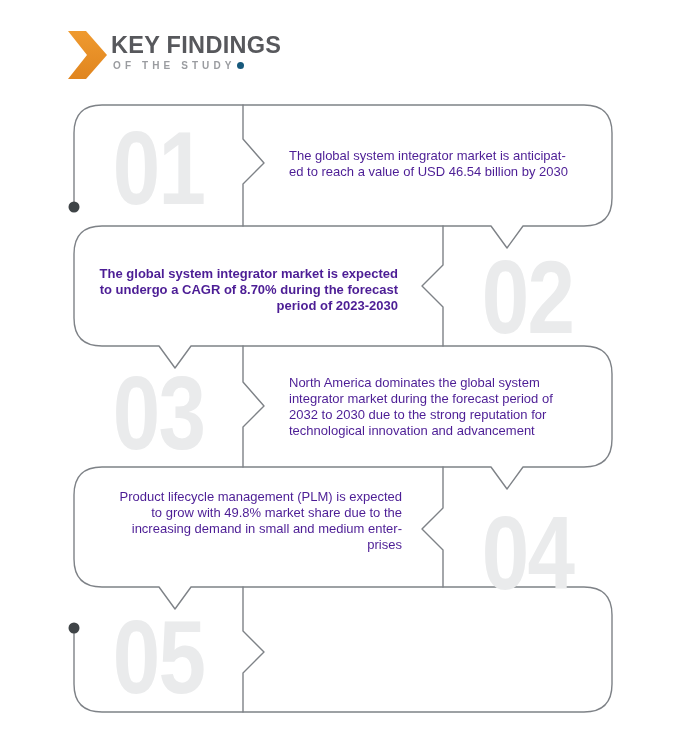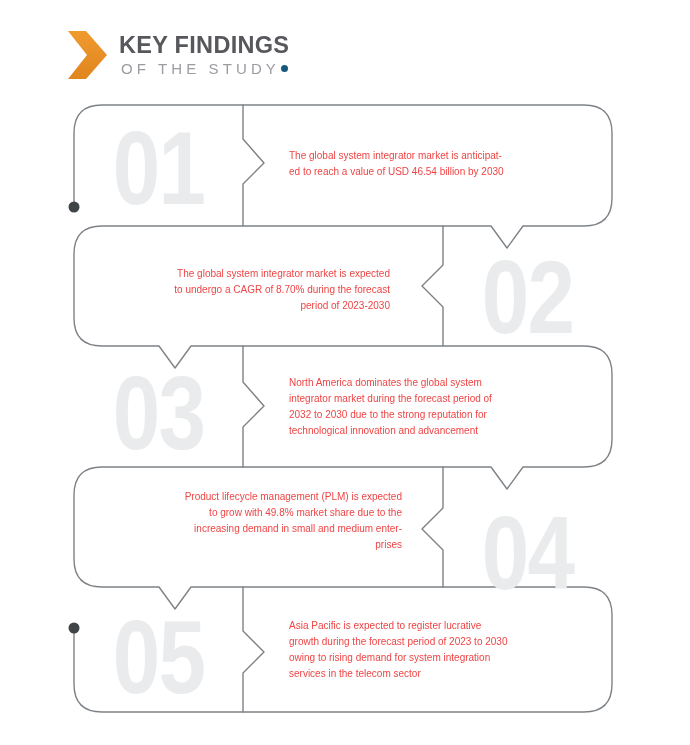--- a/index.html
+++ b/index.html
@@ -9,36 +9,36 @@
     width: 690px;
     height: 745px;
     background: #ffffff;
     overflow: hidden;
     font-family: "Liberation Sans", "DejaVu Sans", sans-serif;
   }
 
   
   .logo { position: absolute; left: 68px; top: 31px; display: flex; align-items: flex-start; }
   .logo-arrow { width: 39px; height: 48px; display: block; }
-  .logo-text { margin-left: 12px; }
+  .logo-text { margin-left: 4px; }
   .logo-title {
     font-size: 23.5px;
     font-weight: 800;
     letter-spacing: 0.3px;
     color: #57585C;
     line-height: 1.25;
     white-space: nowrap;
   }
   .logo-sub {
     display: flex; align-items: center;
     margin-top: 0px; margin-left: 2px;
   }
   .logo-subtitle {
-    font-size: 15px;
-    font-weight: 400;
+    font-size: 10px;
+    font-weight: 700;
     letter-spacing: 4.1px;
     color: #9A9CA0;
     white-space: nowrap;
   }
   .logo-dot {
     width: 7px; height: 7px; border-radius: 50%;
     background: #17597C; margin-left: 1px; margin-top: -1px;
   }
 
   
@@ -58,29 +58,29 @@
   }
   .n1 { left: 74px;  top: 116px; }
   .n2 { left: 443px; top: 245px; }
   .n3 { left: 74px;  top: 361px; }
   .n4 { left: 443px; top: 501px; }
   .n5 { left: 74px;  top: 605px; }
 
   
   .txt {
     position: absolute;
-    font-size: 10px;
+    font-size: 13px;
     line-height: 16px;
-    color: #ef4444;
+    color: #4c1d95;
     white-space: pre-line;
   }
   .txt.left  { text-align: left; }
   .txt.right { text-align: right; }
   .t1 { left: 289px; top: 148px; width: 312px; }
-  .t2 { left: 60px;  top: 266px; width: 330px; }
+  .t2 { left: 68px;  top: 266px; width: 330px; font-weight: bold; }
   .t3 { left: 289px; top: 375px; width: 312px; }
   .t4 { left: 72px;  top: 489px; width: 330px; }
   .t5 { left: 289px; top: 618px; width: 320px; }
 </style>
 </head>
 <body>
 
 <div class="canvas">
 
   <div class="logo">
@@ -147,18 +147,14 @@
 to undergo a CAGR of 8.70% during the forecast
 period of 2023-2030</div>
   <div class="txt left t3">North America dominates the global system
 integrator market during the forecast period of
 2032 to 2030 due to the strong reputation for
 technological innovation and advancement</div>
   <div class="txt right t4">Product lifecycle management (PLM) is expected
 to grow with 49.8% market share due to the
 increasing demand in small and medium enter-
 prises</div>
-  <div class="txt left t5">Asia Pacific is expected to register lucrative
-growth during the forecast period of 2023 to 2030
-owing to rising demand for system integration
-services in the telecom sector</div>
 
 </div>
 
 </body></html>

